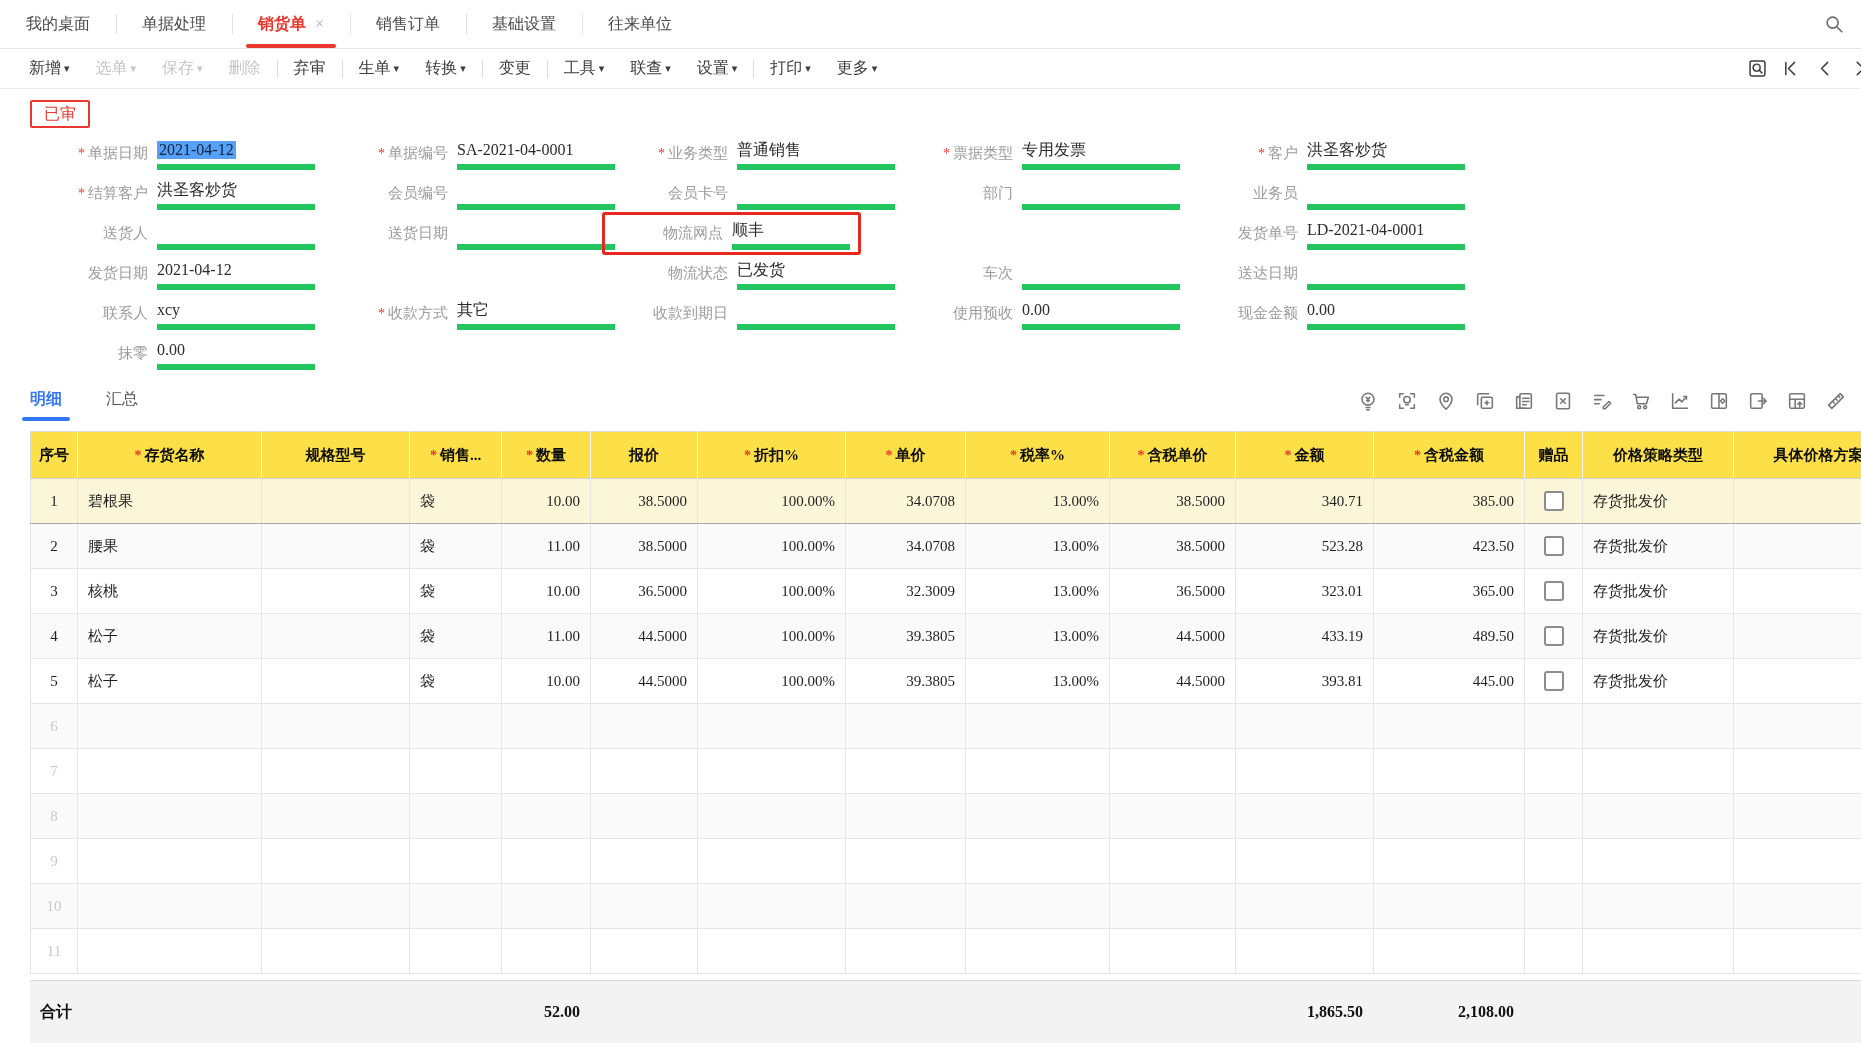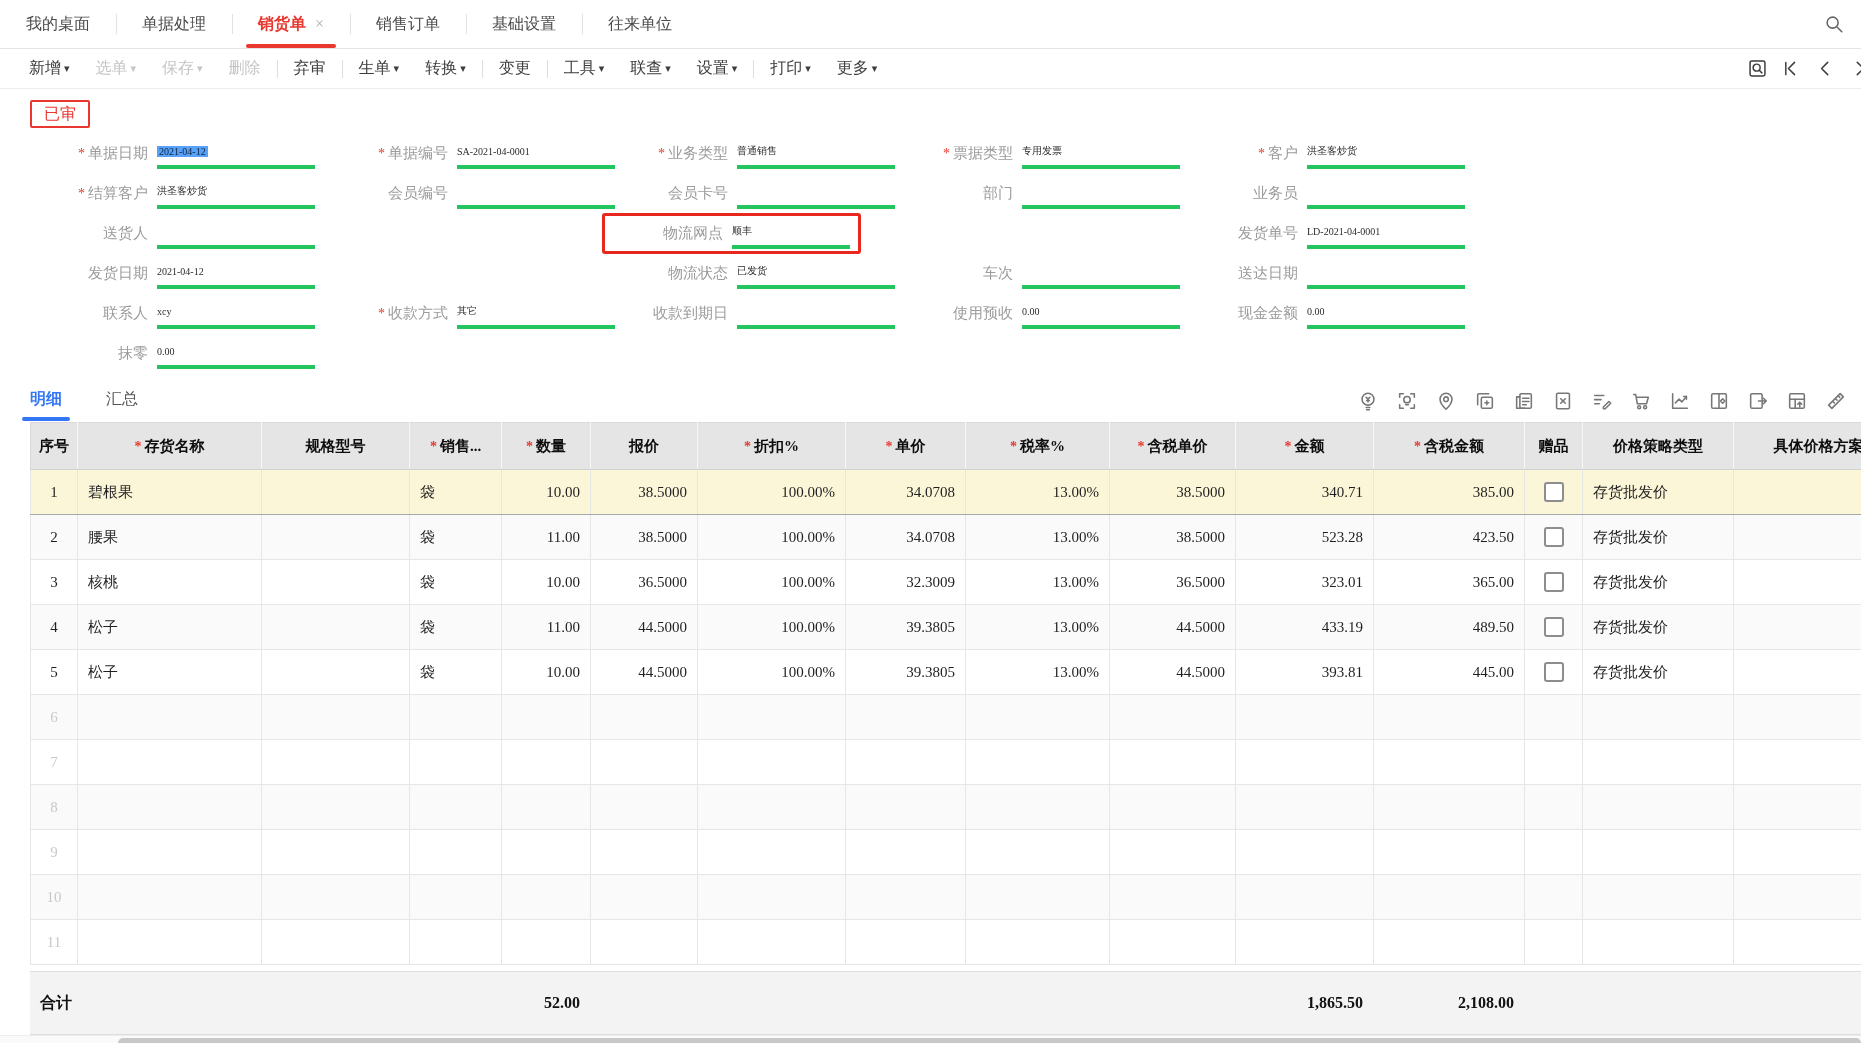--- a/index.html
+++ b/index.html
@@ -34,38 +34,38 @@
   .form-area{flex:none;padding:11px 12px 2px 30px;position:relative;}
   .badge{display:inline-block;border:2px solid #e8382f;color:#e8382f;font-size:16px;
          padding:0 12px;line-height:24px;border-radius:2px;background:#fff;}
   .form-grid{display:grid;grid-template-columns:300px 280px 285px 285px 420px;margin-top:5px;}
   .ffield{display:flex;align-items:center;height:40px;}
   .fwrap{display:flex;align-items:center;}
   .ffield.annotated .fwrap{border:3px solid #e8281e;border-radius:3px;padding:2px 8px 2px 0;
          margin:-2px 0 -2px -8px;}
   .flabel{width:118px;flex:none;text-align:right;color:#9b9b9b;font-size:15px;padding-right:9px;white-space:nowrap;}
   .req{color:#e8382f;margin-right:3px;font-size:14px;}
-  .fvalue{width:158px;border-bottom:4px solid #22c55e;font-size:10px;color:#2b2b2b;height:27px;
+  .fvalue{width:158px;border-bottom:6px solid #22c55e;font-size:16px;color:#2b2b2b;height:27px;
           display:flex;align-items:center;white-space:nowrap;overflow:visible;}
   .ffield.annotated .fvalue{width:auto;min-width:118px;}
   .fvalue .sel{background:#57a1f8;color:#10233d;padding:0 2px;}
   
   .detail-bar{flex:none;height:46px;display:flex;justify-content:space-between;align-items:flex-end;
-              padding:0 14px 1px 30px;}
+              padding:0 14px 10px 30px;}
   .dtabs{display:flex;gap:44px;}
   .dtab{font-size:16px;color:#555;padding-bottom:11px;position:relative;cursor:pointer;}
   .dtab.active{color:#3377f6;font-weight:700;}
   .dtab.active::after{content:"";position:absolute;left:-8px;right:-8px;bottom:0;height:4px;
         background:#3377f6;border-radius:2px;}
   .dicons{display:flex;gap:17px;align-items:center;padding-bottom:9px;color:#777;}
   .dicon{width:22px;height:22px;cursor:pointer;flex:none;}
   
   .grid-area{flex:none;margin-left:30px;width:1831px;overflow:hidden;}
   table{border-collapse:collapse;table-layout:fixed;width:1873px;font-size:15px;}
-  th{background:#e5e5e5;color:#0d0d0d;font-weight:700;height:46px;padding:0 6px;
+  th{background:#fde047;color:#0d0d0d;font-weight:700;height:46px;padding:0 6px;
      border-right:1px solid #f7f7f7;border-bottom:1px solid #d2d2d2;border-top:1px solid #d9d9d9;
      white-space:nowrap;overflow:hidden;text-align:center;}
   th:first-child{border-left:1px solid #d9d9d9;}
   td{height:44px;padding:0 10px;border-right:1px solid #e6e6e6;border-bottom:1px solid #e6e6e6;
      white-space:nowrap;overflow:hidden;color:#1f1f1f;background:#fff;}
   td:first-child{border-left:1px solid #e6e6e6;}
   tr.alt td{background:#fafafa;}
   tr.sel td{background:#fcf6d8;border-top:1px solid #a9a9a9;border-bottom:1px solid #a9a9a9;}
   tr.empty td{color:#c9c9c9;}
   .al{text-align:left}.ar{text-align:right}.ac{text-align:center}
@@ -262,20 +262,26 @@
         </div>
         <div class="ffield" style="grid-area: 2 / 5;">
           <div class="fwrap">
             <span class="flabel"><span>业务员</span></span>
             <div class="fvalue"></div>
           </div>
         </div>
         <div class="ffield" style="grid-area: 3 / 1;">
           <div class="fwrap">
             <span class="flabel"><span>送货人</span></span>
+            <div class="fvalue"></div>
+          </div>
+        </div>
+        <div class="ffield" style="grid-area: 3 / 2;">
+          <div class="fwrap">
+            <span class="flabel"><span>送货日期</span></span>
             <div class="fvalue"></div>
           </div>
         </div>
         <div class="ffield annotated" style="grid-area: 3 / 3;">
           <div class="fwrap">
             <span class="flabel"><span>物流网点</span></span>
             <div class="fvalue">
               <span>顺丰</span>
             </div>
           </div>

